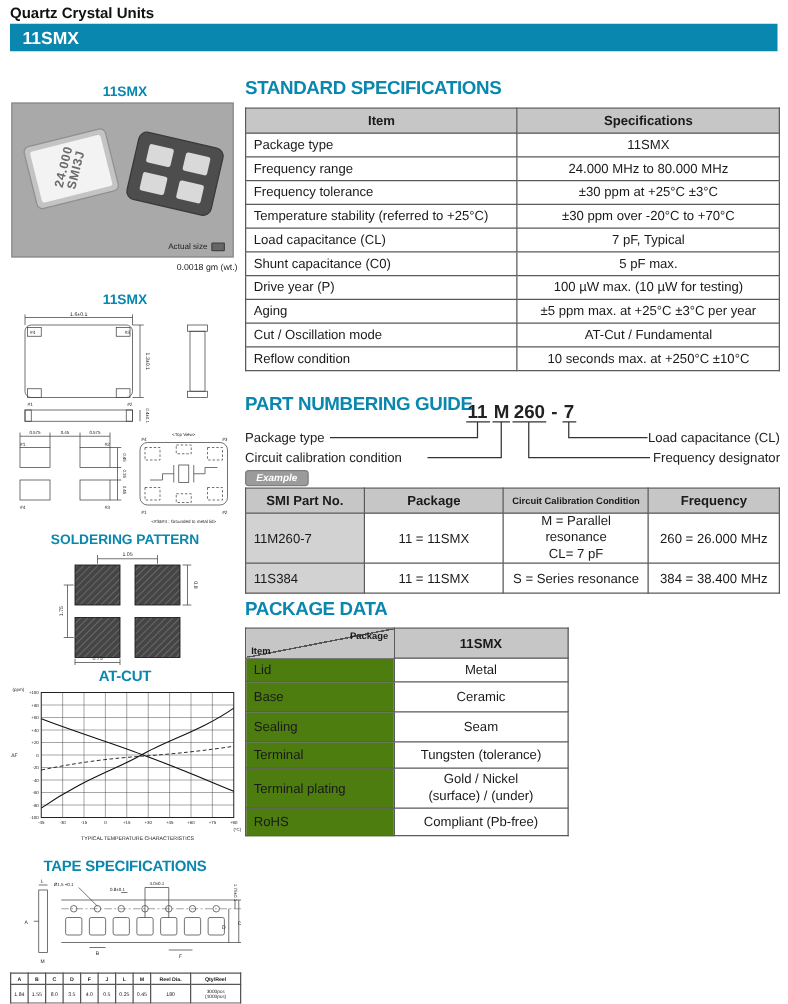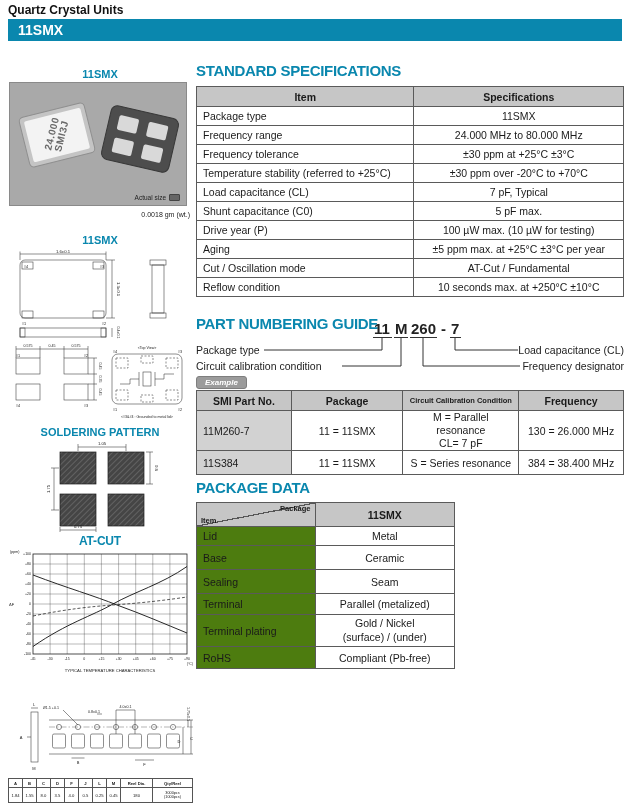--- a/index.html
+++ b/index.html
@@ -250,20 +250,21 @@
         <text x="111.6" y="111.5">+30</text>
         <text x="128.7" y="111.5">+45</text>
         <text x="145.8" y="111.5">+60</text>
         <text x="162.9" y="111.5">+75</text>
         <text x="180" y="111.5">+90</text>
       </g>
       <text style="font-size:3.5px" x="186" y="117" text-anchor="end">(°C)</text>
       <text style="font-size:4.2px" x="103" y="124" text-anchor="middle">TYPICAL TEMPERATURE CHARACTERISTICS</text>
     </svg>
 
+    <div class="sec-title big" style="top:626px">TAPE SPECIFICATIONS</div>
 
     <svg style="top:640px;left:1px;width:186px;height:72px" viewBox="0 0 186 72">
       <g stroke="#444" stroke-width="0.6" fill="none">
         <rect x="24" y="12" width="7" height="50"></rect>
         <line x1="20" y1="37" x2="24" y2="37"></line>
         <line x1="24" y1="8" x2="31" y2="8"></line>
         <line x1="42" y1="20" x2="186" y2="20"></line>
           <line x1="42" y1="54" x2="186" y2="54"></line>
         <line x1="42" y1="27" x2="186" y2="27" stroke-dasharray="6,2,1.5,2" stroke-width="0.4"></line>
         <circle cx="52" cy="27" r="2.6"></circle>
@@ -444,21 +445,21 @@
       <th>SMI Part No.</th>
       <th>Package</th>
       <th class="small">Circuit Calibration Condition</th>
       <th>Frequency</th>
     </tr>
     <tr class="r1">
       <td class="gray">11M260-7</td>
       <td>11 = 11SMX</td>
       <td class="preline">M = Parallel resonance
 CL= 7 pF</td>
-      <td>130 = 26.000 MHz</td>
+      <td>260 = 26.000 MHz</td>
     </tr>
     <tr class="r2">
       <td class="gray">11S384</td>
       <td>11 = 11SMX</td>
       <td>S = Series resonance</td>
       <td>384 = 38.400 MHz</td>
     </tr>
   </tbody>
     </table>
 
@@ -484,21 +485,21 @@
     <tr style="height:24px">
           <td class="gray">Base</td>
           <td>Ceramic</td>
         </tr>
     <tr style="height:24px">
           <td class="gray">Sealing</td>
           <td>Seam</td>
         </tr>
     <tr style="height:21px">
           <td class="gray">Terminal</td>
-          <td>Parallel (metalized)</td>
+          <td>Tungsten (tolerance)</td>
         </tr>
     <tr style="height:32px">
           <td class="gray">Terminal plating</td>
           <td class="preline">Gold / Nickel
 (surface) / (under)</td>
         </tr>
     <tr style="height:22px">
           <td class="gray">RoHS</td>
           <td>Compliant (Pb-free)</td>
         </tr>

